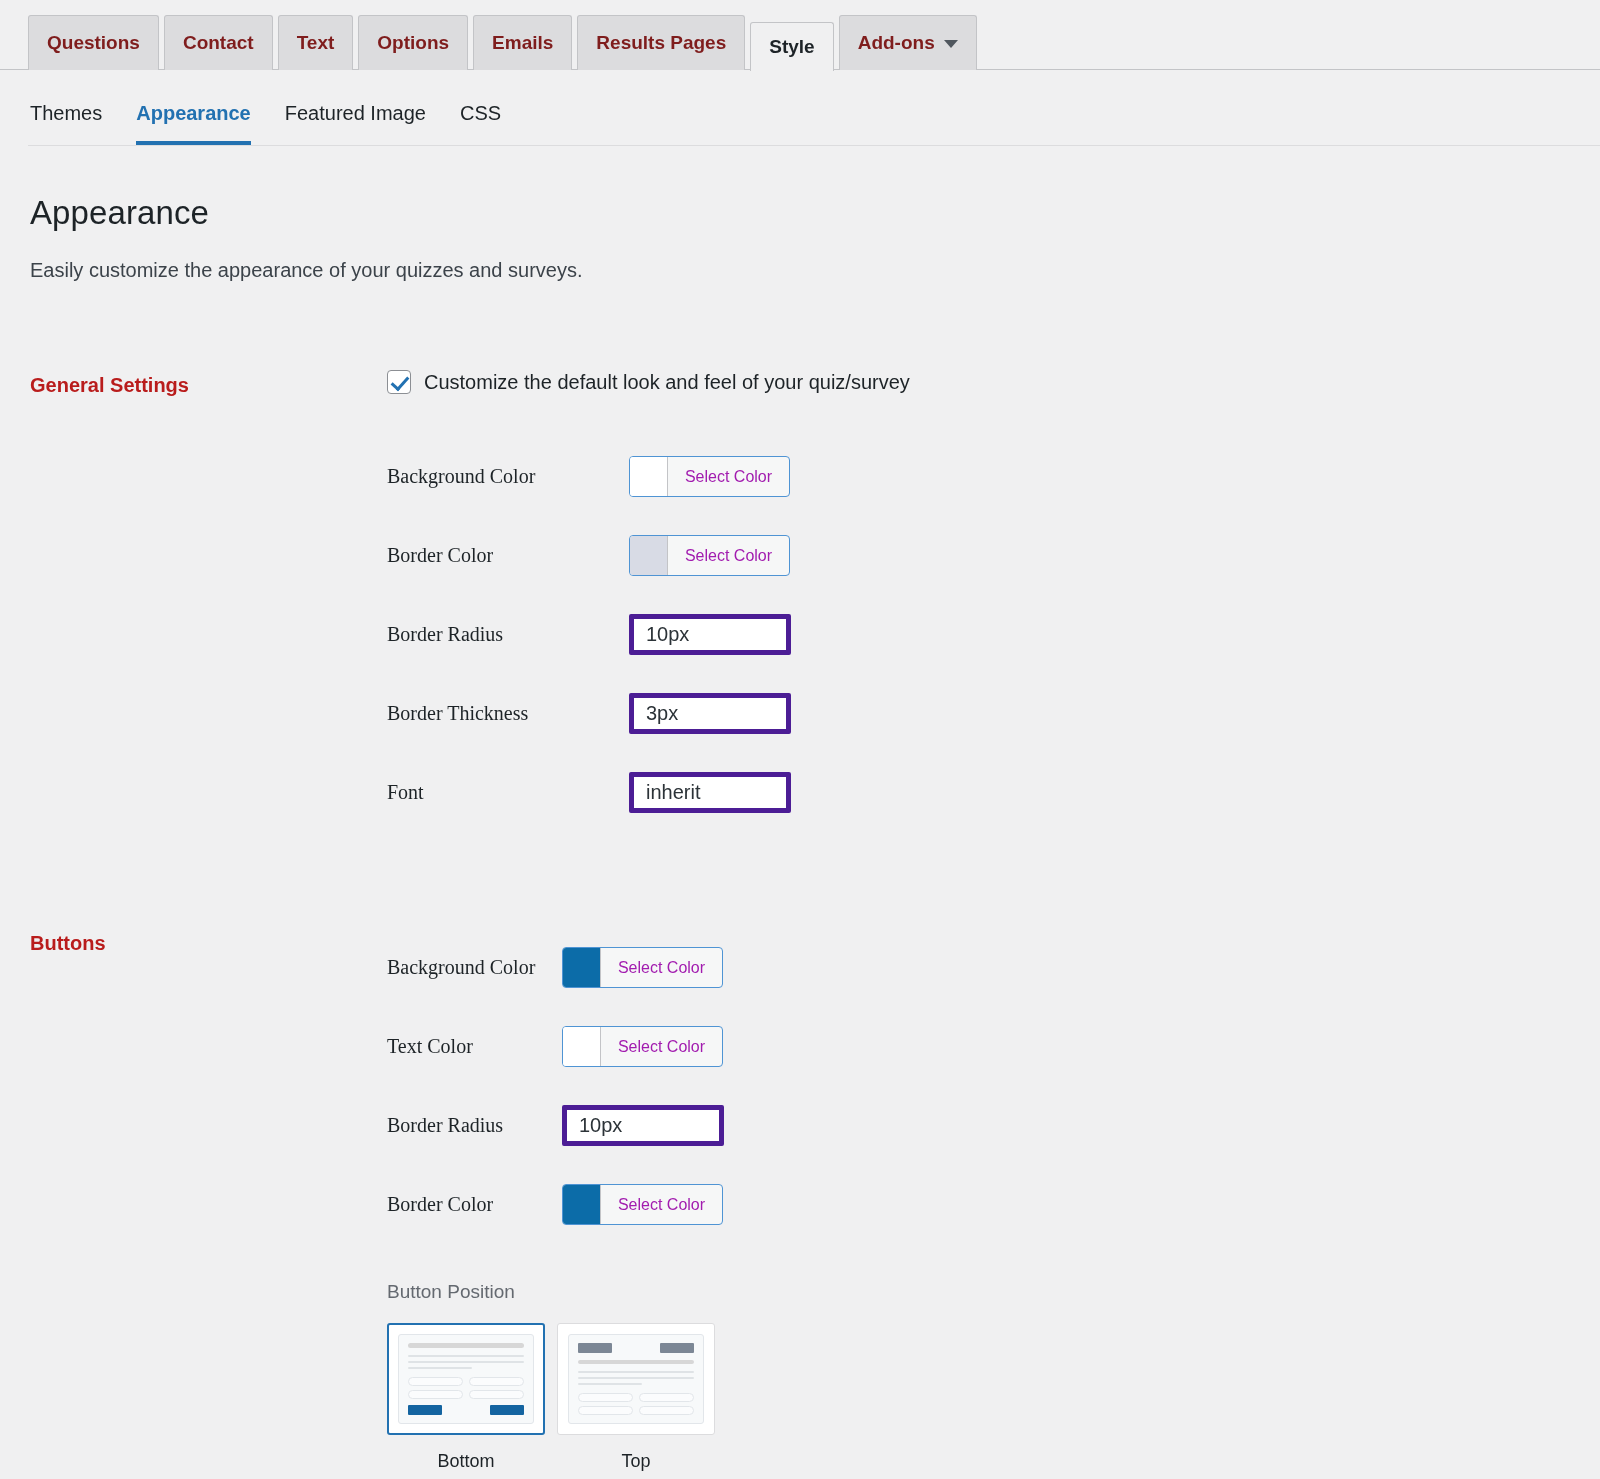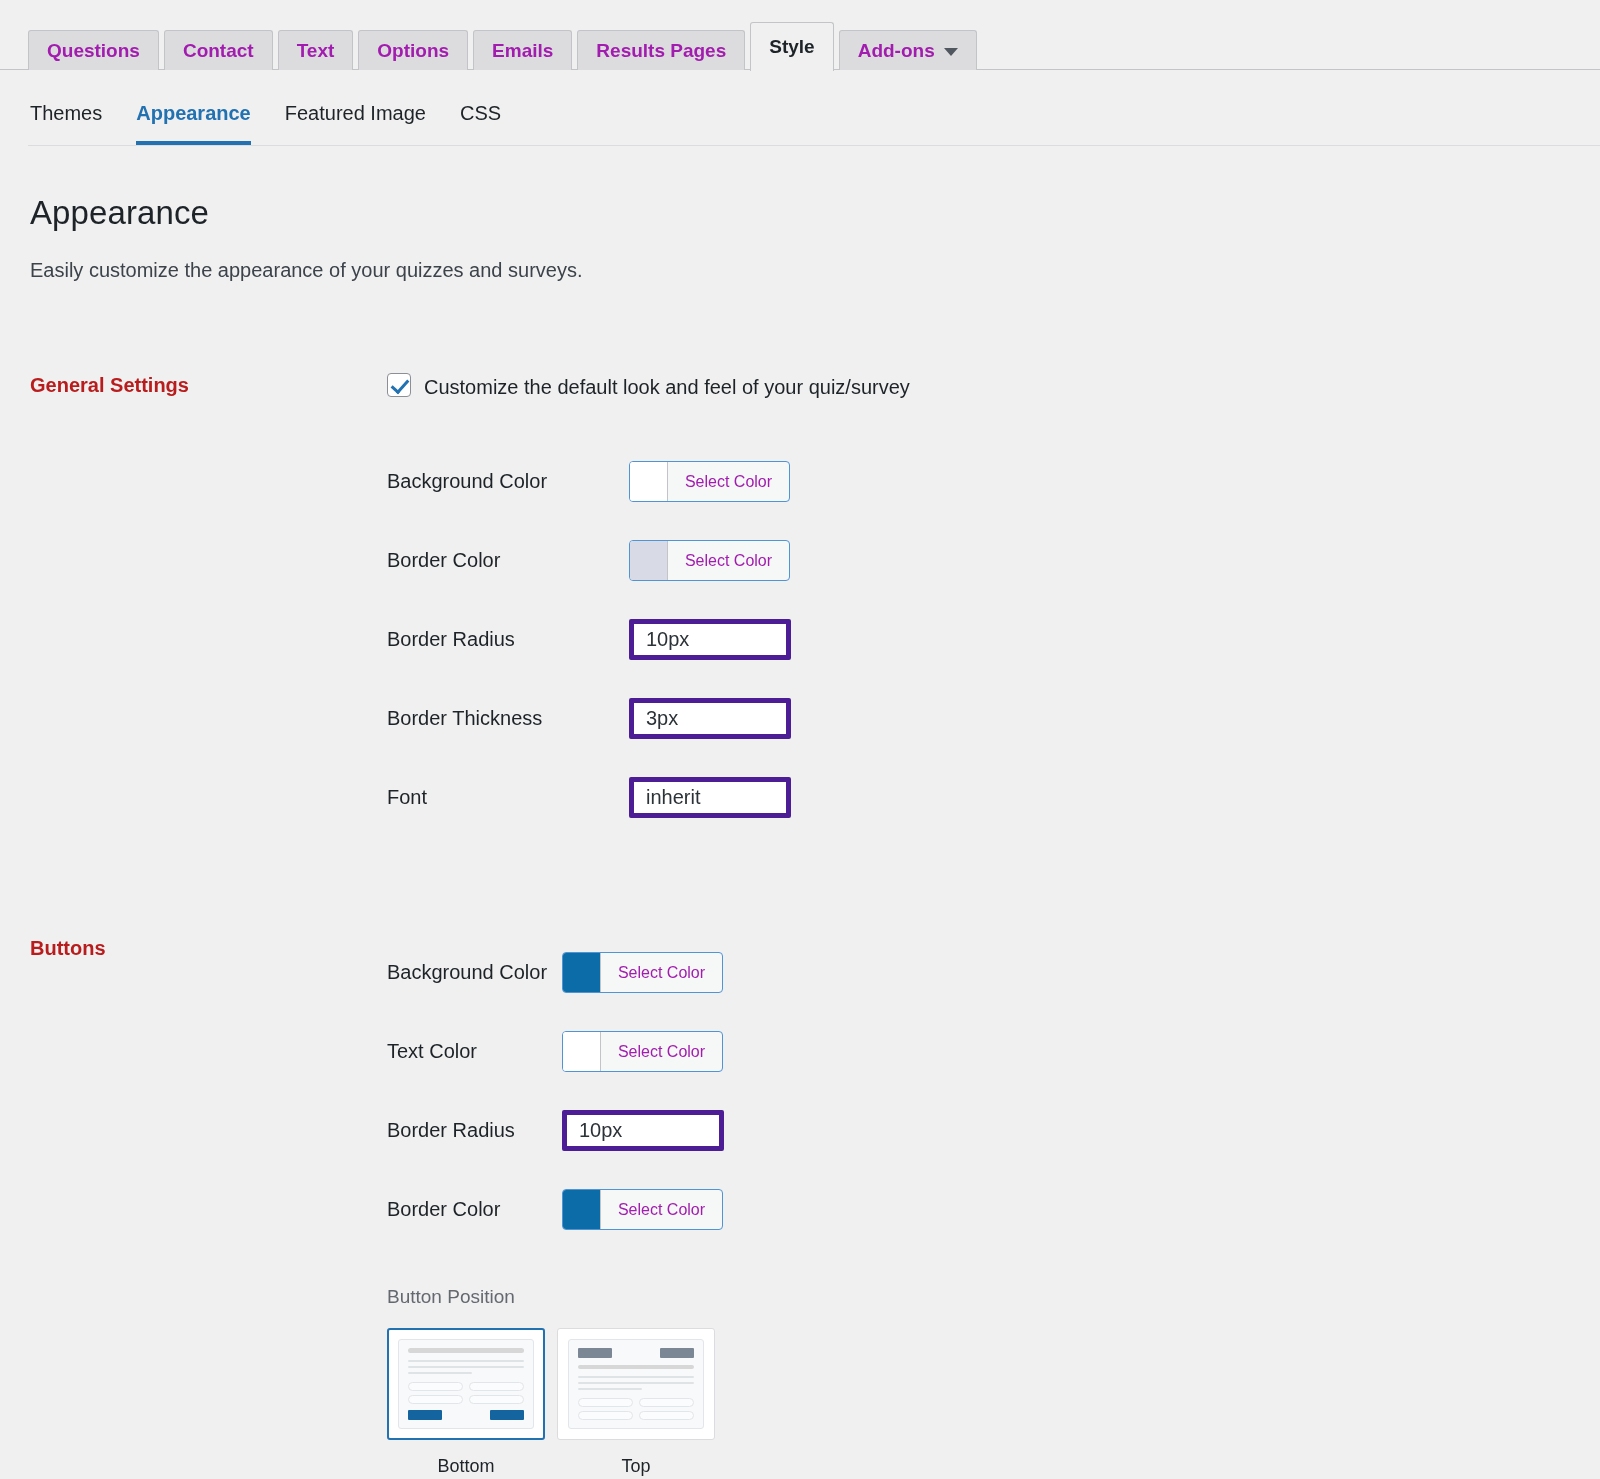--- a/index.html
+++ b/index.html
@@ -30,31 +30,31 @@
   .tabstrip::after {
     content: "";
     position: absolute;
     left: 0; right: 0; bottom: 0;
     height: 1px;
     background: #c3c4c7;
   }
   .tab {
     position: relative;
     z-index: 2;
-    height: 40px;
+    height: 55px;
     padding: 0 18px;
     display: flex;
     align-items: center;
     gap: 9px;
     background: #dcdcde;
     border: 1px solid #c3c4c7;
     border-bottom: none;
     border-radius: 3px 3px 0 0;
     font-size: 19px;
-    color: #a21caf;
+    color: #7f1d1d;
     font-weight: 700;
     white-space: nowrap;
     cursor: pointer;
   }
   .tab.active {
     background: #f0f0f1;
     color: #1d2327;
     border-color: #c3c4c7;
     margin-bottom: -1px;
     height: 49px;
@@ -158,33 +158,33 @@
     position: absolute;
     left: 7px; top: 2px;
     width: 7px; height: 14px;
     border: solid #2271b1;
     border-width: 0 3px 3px 0;
     transform: rotate(42deg);
   }
   .check-label {
     font-size: 20px;
     color: #1d2327;
-    margin-top: 6px;
   }
 
   
   .field-row {
     display: flex;
     align-items: center;
     height: 79px;
   }
   .field-label {
     font-size: 20px;
     color: #1d2327;
     white-space: nowrap;
+    font-family: Liberation Serif, serif;
   }
   .gen .field-label { width: 242px; flex: 0 0 242px; }
   .btns .field-label { width: 175px; flex: 0 0 175px; }
 
   
   .colorbtn {
     display: flex;
     align-items: stretch;
     height: 41px;
     width: 161px;

